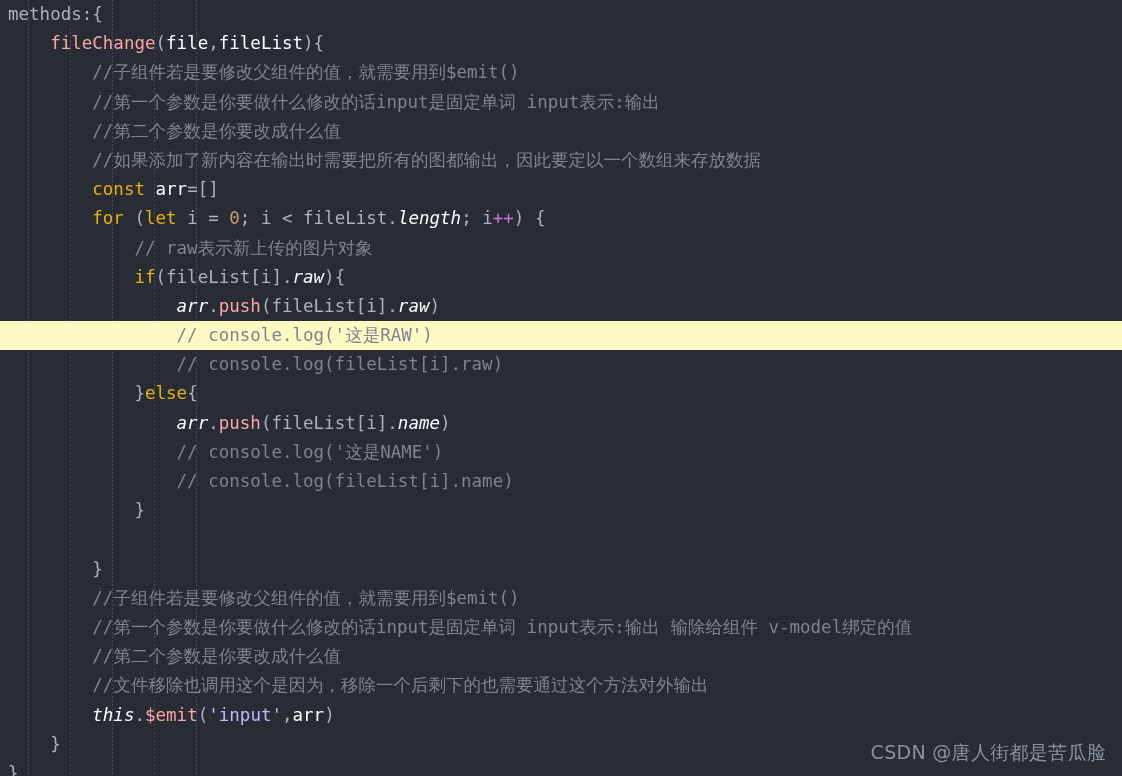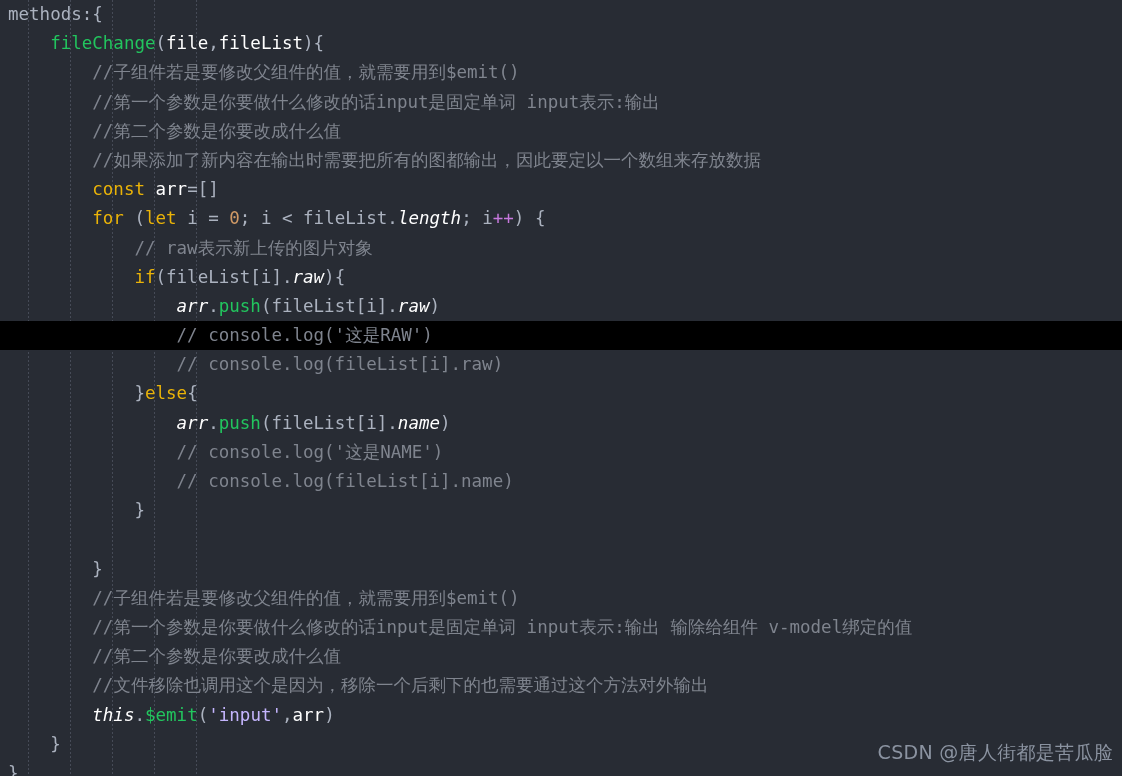--- a/index.html
+++ b/index.html
@@ -54,41 +54,41 @@
   }
 
   .ln {
     display: block;
     height: 29.2px;
     padding-left: 8px;
     white-space: pre;
     color: #abb2bf;
   }
   .ln.current {
-    background: #000000;
+    background: #fef9c3;
   }
 
   
   .plain   { color: #abb2bf; }
   .punc    { color: #abb2bf; }
   .comment { color: #7f848e; font-style: normal; }
   .kw      { color: #eab308; }
-  .fn      { color: #22c55e; }
+  .fn      { color: #fca5a5; }
   .prop    { color: #ffffff; font-style: italic; }
   .var     { color: #ffffff; }
   .num     { color: #d19a66; }
   .str     { color: #c4b5fd; }
   .op      { color: #c678dd; }
 
   
   .cn { font-family: Liberation Serif, serif; }
 
   .watermark {
     position: absolute;
-    right: 9px;
+    right: 16px;
     bottom: 10px;
     z-index: 5;
     color: #8b93a1;
     font-family: "DejaVu Sans", "Liberation Sans", sans-serif;
     font-size: 19px;
     letter-spacing: 0.3px;
     user-select: none;
   }
 </style>
 </head>

